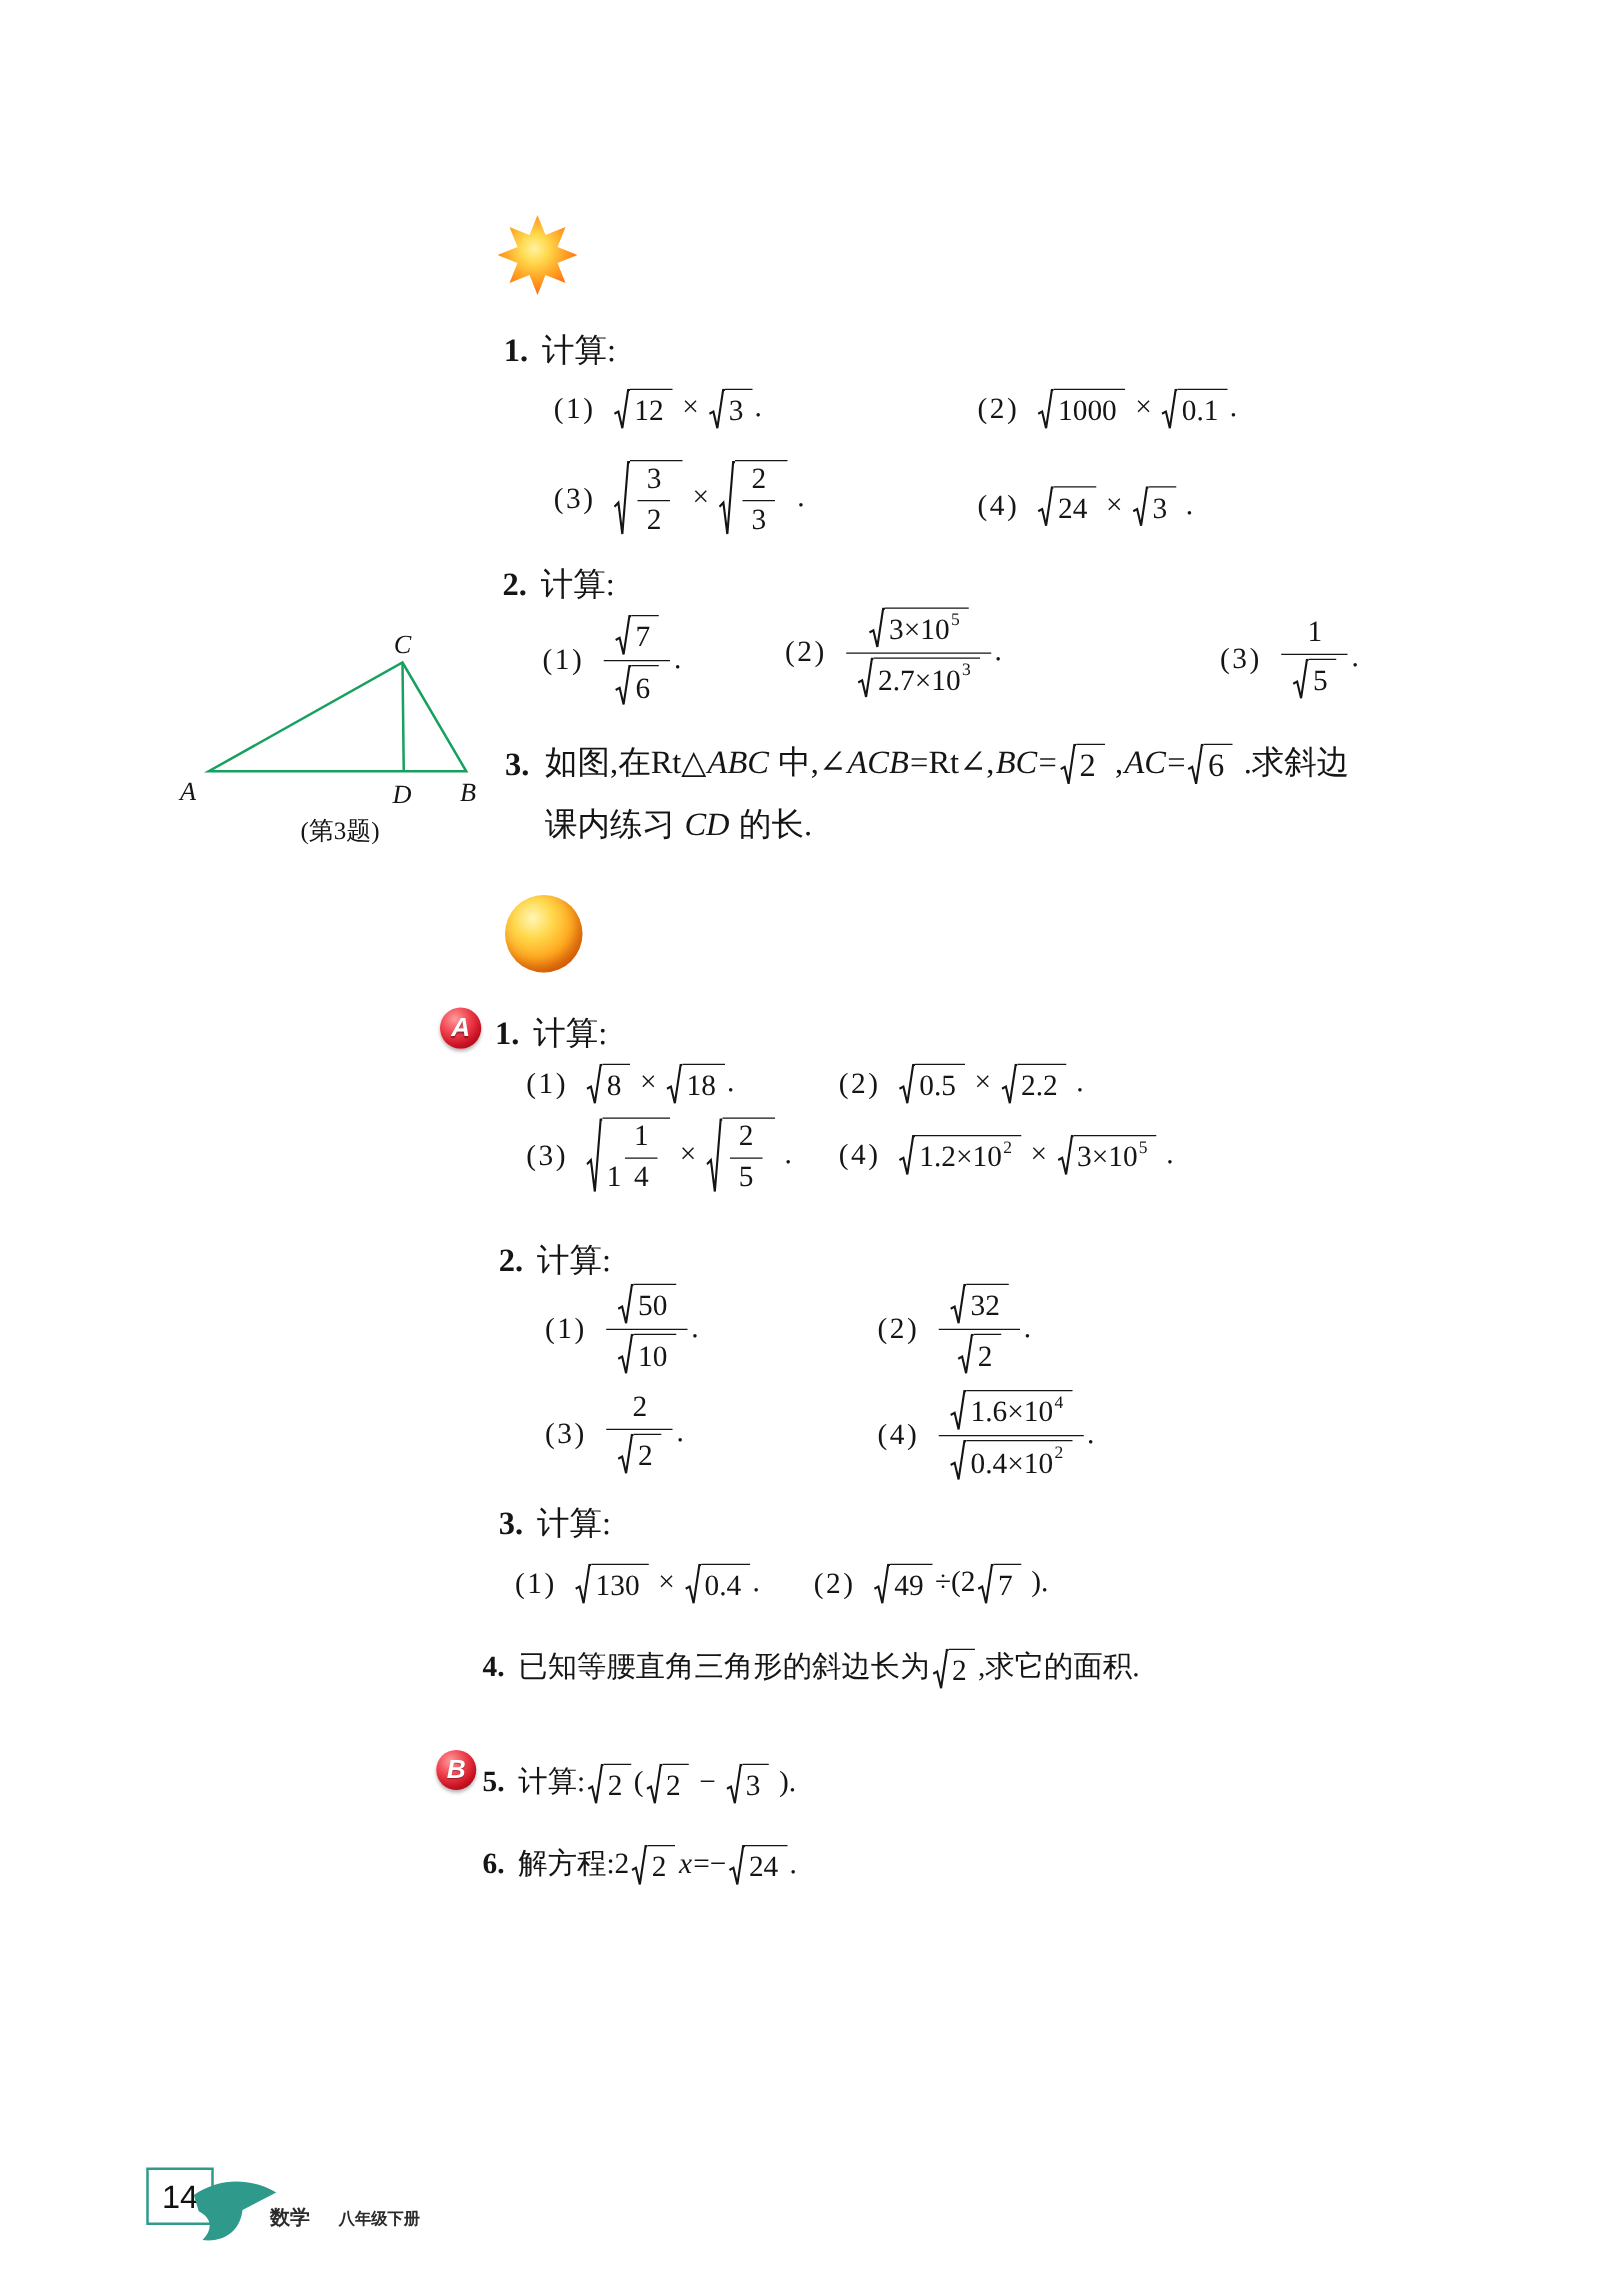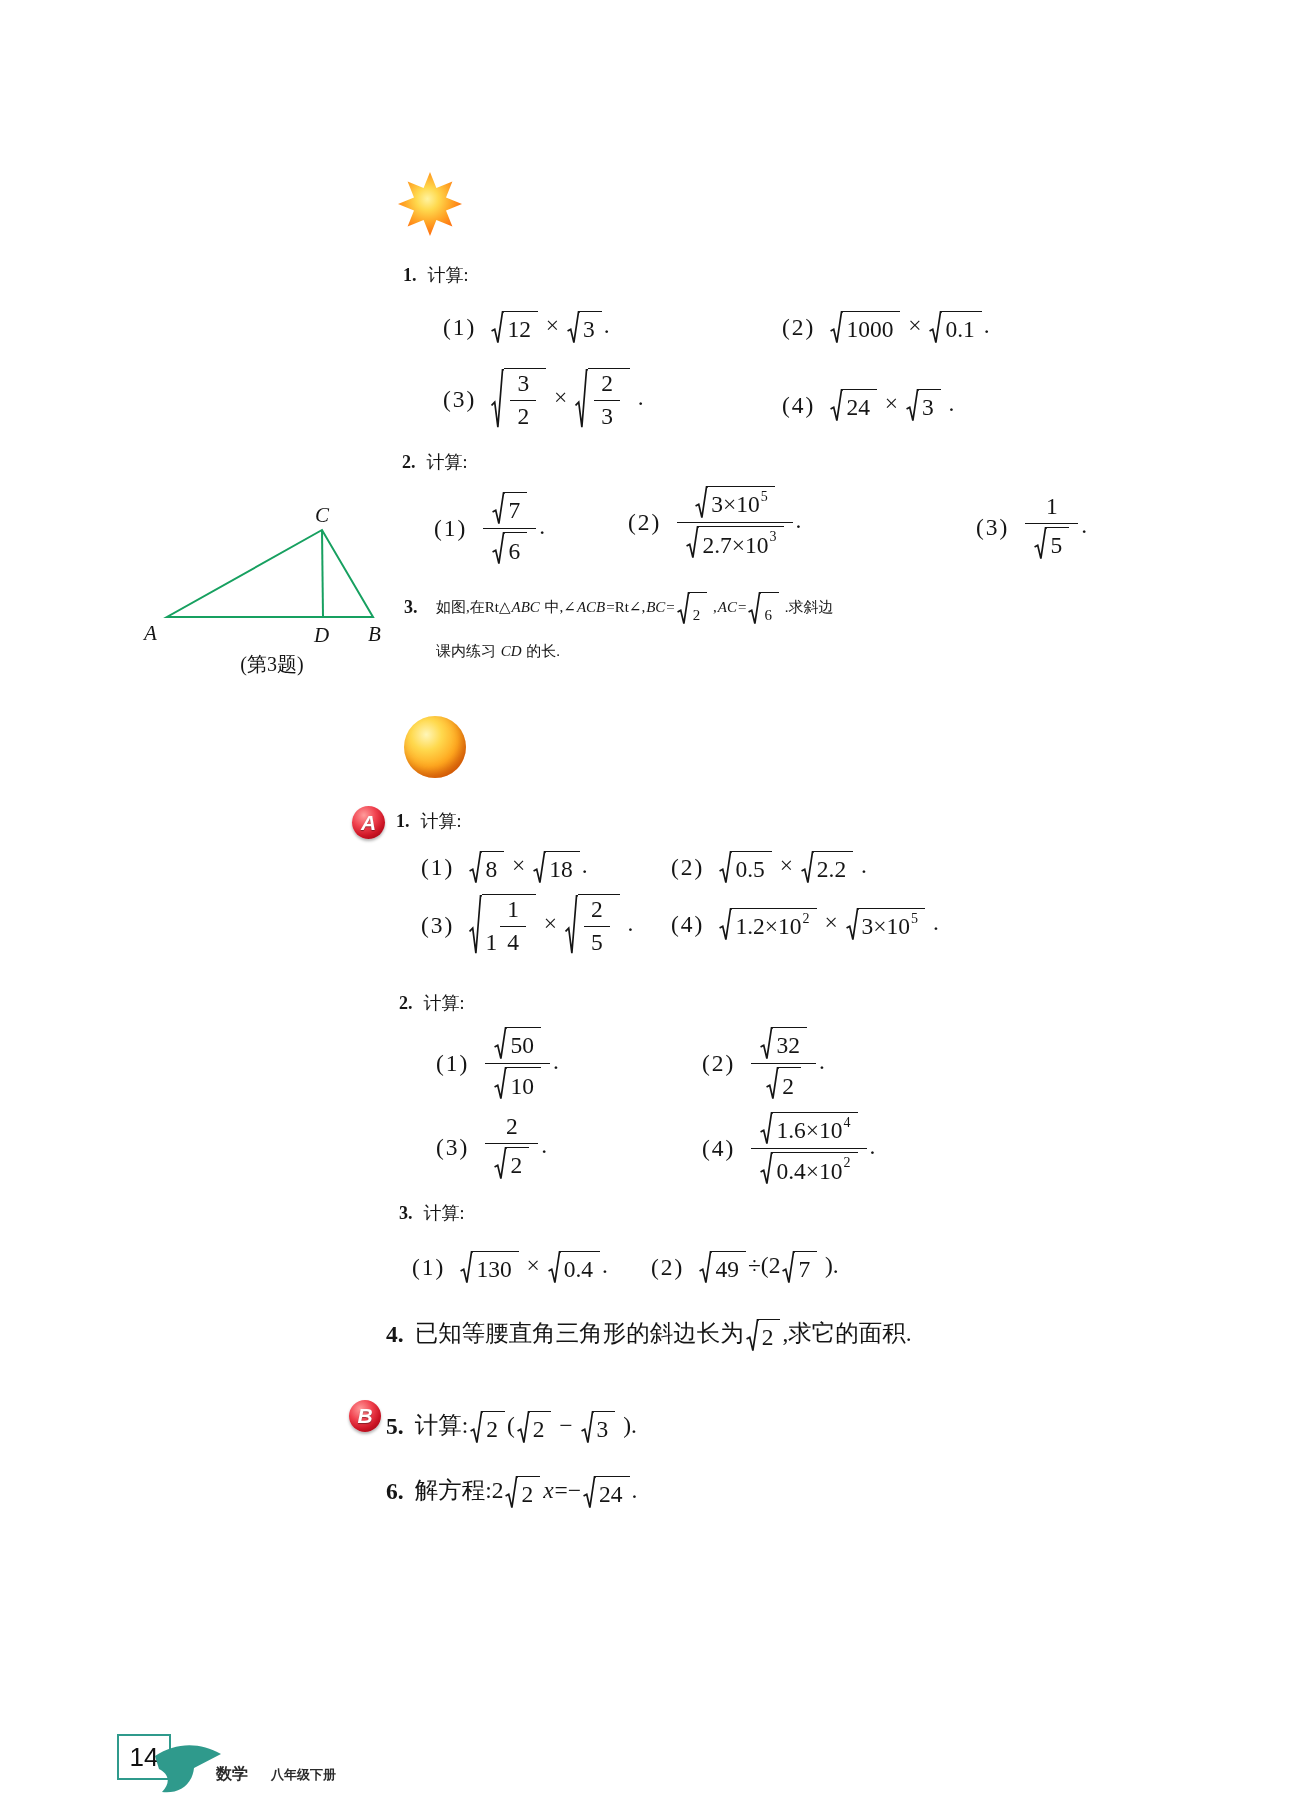--- a/index.html
+++ b/index.html
@@ -24,25 +24,25 @@
       background:radial-gradient(circle at 46% 42%,#fff3a0 0%,#ffd94e 22%,#ffa224 48%,#ff7612 68%,#ef5405 100%);}
   .ball-icon{position:absolute;border-radius:50%;
       background:radial-gradient(circle at 36% 30%,#fff6b8 0%,#ffd94e 26%,#ffa81f 55%,#f06c06 82%,#d85800 100%);
       box-shadow:inset -4px -6px 9px rgba(150,40,0,.35);}
   .badge{position:absolute;border-radius:50%;display:flex;align-items:center;justify-content:center;
       font-family:"Liberation Sans",sans-serif;font-weight:bold;font-style:italic;color:#fff;font-size:21px;
       background:radial-gradient(circle at 36% 28%,#ff9b9b 0%,#f0414e 38%,#cb1424 66%,#860110 100%);
       box-shadow:0 2px 3px rgba(0,0,0,.3);text-shadow:0 1px 1px rgba(0,0,0,.4);}
 
   
-  .phead{font-size:18px;white-space:nowrap;font-family:Liberation Serif, serif;}
+  .phead{font-size:26px;white-space:nowrap;font-family:Liberation Serif, serif;}
   .pnum{font-weight:bold;margin-right:11px;}
   .inum{letter-spacing:2px;margin-right:13px;flex:none;}
   .item{display:flex;align-items:center;white-space:nowrap;font-size:23.5px;}
-  .mline{white-space:nowrap;font-size:15px;}
+  .mline{white-space:nowrap;font-size:26px;}
   .mvar{font-style:italic;margin:0 1px;}
   .msup{font-size:14px;align-self:flex-start;line-height:1;position:relative;top:1px;margin-left:1px;}
   .sqrt{display:inline-flex;align-items:stretch;vertical-align:middle;margin:0 2px;}
   .rad{width:13px;flex:none;color:#151515;}
   .vinc{display:flex;align-items:flex-end;border-top:1.7px solid #151515;padding:2px 7px 1px 3px;line-height:1.15;}
   .frac{display:inline-flex;flex-direction:column;align-items:stretch;vertical-align:middle;margin:0 3px;line-height:1.1;}
   .fnum{display:flex;align-items:center;justify-content:center;padding:0 7px 3px;border-bottom:1.7px solid #151515;}
   .fden{display:flex;align-items:center;justify-content:center;padding:3px 7px 0;}
 
   

